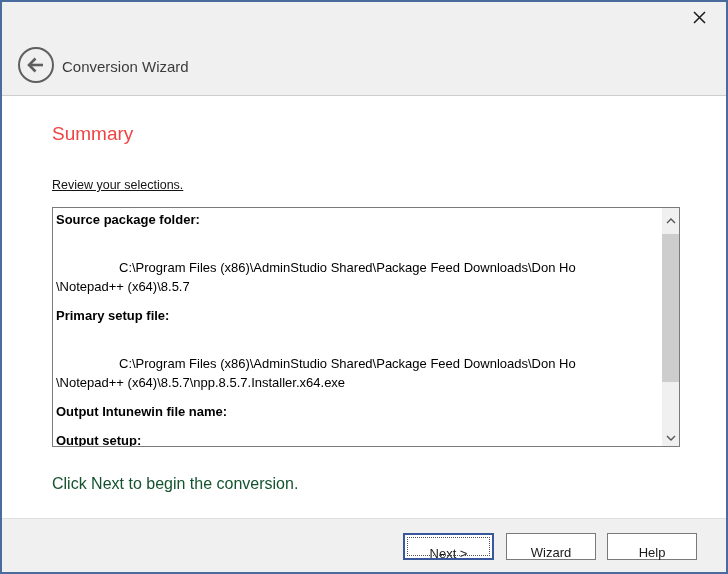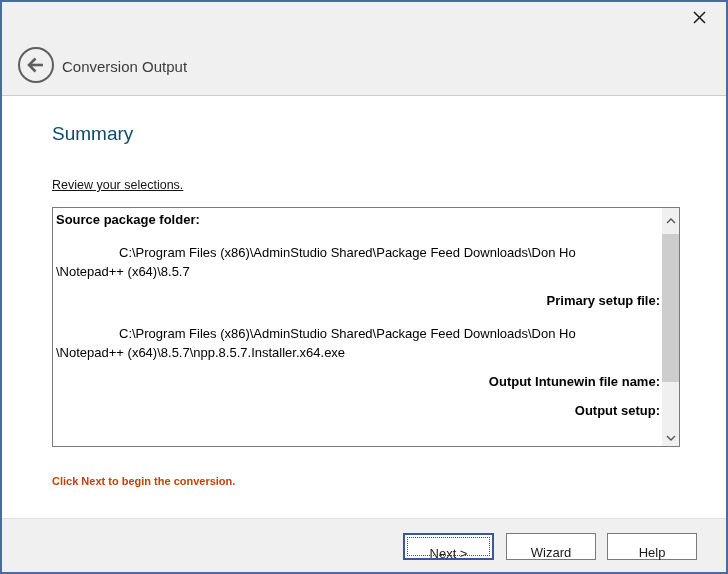--- a/index.html
+++ b/index.html
@@ -18,53 +18,53 @@
   }
   .back-btn {
     position:absolute; left:15px; top:46px; width:38px; height:38px;
     display:flex; align-items:center; justify-content:center; cursor:pointer;
   }
   .wizard-title {
     position:absolute; left:60px; top:56px; font-size:15px; color:#3c3c3c;
   }
   
   .page-heading {
-    position:absolute; left:50px; top:121px; font-size:19px; color:#0c4a6e;
+    position:absolute; left:50px; top:121px; font-size:19px; color:#ef4444;
   }
   .instruction {
     position:absolute; left:50px; top:176px; font-size:12.5px; color:#141414;text-decoration:underline;
   }
   .summary-box {
     position:absolute; left:50px; top:205px; width:628px; height:240px;
     box-sizing:border-box; border:1px solid #7b7b7b; background:#ffffff;
   }
   .summary-content {
     position:absolute; left:0; top:0; right:17px; bottom:0;
     padding:2px 2px 0 3px; overflow:hidden;
   }
   .sumline { font-size:13px; line-height:19px; color:#000000; white-space:pre-wrap; }
   .sumline.label { font-weight:bold; }
-  .sumline.label:not(:first-child) { margin-top:10px;text-align:right; }
-  .sumline.indent { padding-left:63px; margin-top:14px; }
+  .sumline.label:not(:first-child) { margin-top:10px; }
+  .sumline.indent { padding-left:63px; margin-top:29px; }
   .sumline.cont { margin-top:0; }
   
   .sbar {
     position:absolute; top:0; right:0; bottom:0; width:17px; background:#f0f0f0;
   }
   .sbar-btn {
     position:absolute; left:0; width:17px; height:17px;
     display:flex; align-items:center; justify-content:center; cursor:pointer;
   }
   .sbar-btn.up { top:2px; }
   .sbar-btn.down { bottom:2px; }
   .sbar-thumb {
     position:absolute; left:0; top:26px; width:17px; height:148px; background:#cdcdcd; cursor:pointer;
   }
   .hint {
-    position:absolute; left:50px; top:473px; font-size:11px; color:#c2410c;font-weight:bold;
+    position:absolute; left:50px; top:473px; font-size:16px; color:#14532d;
   }
   
   .footer {
     position:absolute; left:0; right:0; bottom:0; height:53px;
     background:#f0f0f0; border-top:1px solid #dfdfdf;
   }
   .btn {
     position:absolute; top:14px; width:90px; height:27px; box-sizing:border-box;
     background:#ffffff; border:1px solid #7a7a7a; font-family:"Liberation Sans", sans-serif;
     font-size:13px; color:#1a1a1a; cursor:pointer; padding:11px;
@@ -92,21 +92,21 @@
     </div>
     <div class="back-btn">
       <span>
         <svg width="38" height="38" viewBox="0 0 38 38">
           <circle cx="19" cy="19" r="17" fill="none" stroke="#5f5f5f" stroke-width="2"></circle>
           <path d="M26 19 H13" stroke="#5f5f5f" stroke-width="2.6" fill="none"></path>
           <path d="M18.5 12.5 L12 19 L18.5 25.5" stroke="#5f5f5f" stroke-width="2.6" fill="none"></path>
         </svg>
       </span>
     </div>
-    <div class="wizard-title">Conversion Output</div>
+    <div class="wizard-title">Conversion Wizard</div>
   </div>
 
   <div class="page-heading">Summary</div>
   <div class="instruction">Review your selections.</div>
 
   <div class="summary-box">
     <div class="summary-content">
         <div class="sumline label">Source package folder:</div>
         <div class="sumline indent">C:\Program Files (x86)\AdminStudio Shared\Package Feed Downloads\Don Ho</div>
         <div class="sumline cont">\Notepad++ (x64)\8.5.7</div>

